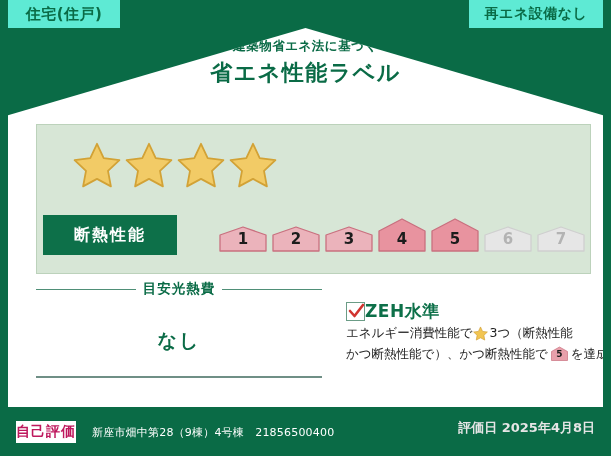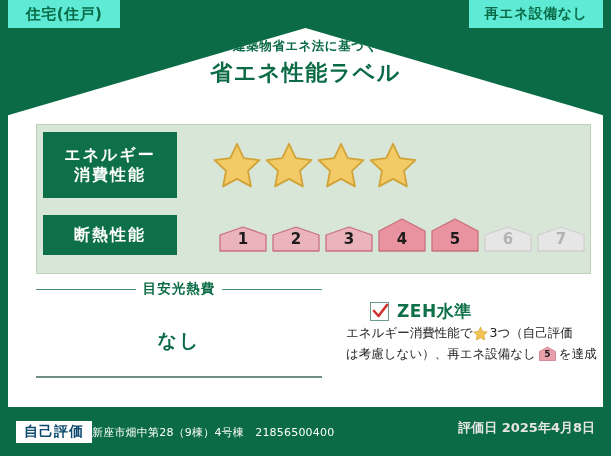--- a/index.html
+++ b/index.html
@@ -90,21 +90,21 @@
   #cost-head .txt{padding:0 7px;white-space:nowrap;}
   #cost-value{
     text-align:center;color:#0a6b46;font-size:19px;font-weight:bold;
     margin-top:30px;letter-spacing:2px;
   }
   #cost-underline{
     margin-top:22px;height:2px;background:#6f8f86;
   }
 
   #zeh-col{position:absolute;left:310px;top:20px;right:0;}
-  #zeh-head{display:flex;align-items:center;gap:8px;margin-left:24px;}
+  #zeh-head{display:flex;align-items:center;gap:0;}
   #zeh-check{
     width:19px;height:19px;border:1.5px solid #6b9c86;background:#fff;
     position:relative;box-sizing:border-box;flex:0 0 auto;
   }
   #zeh-check svg{position:absolute;left:1px;top:0px;}
   #zeh-title{color:#0d7049;font-size:17px;font-weight:bold;letter-spacing:.5px;}
   .zeh-line{
     font-size:12.5px;color:#222;line-height:1.65;
     display:flex;align-items:center;flex-wrap:nowrap;white-space:nowrap;
   }
@@ -112,22 +112,22 @@
   .inline-star{width:15px;height:15px;margin:0 1px;vertical-align:-2px;}
   .inline-house{width:17px;height:15px;margin:0 3px;vertical-align:-2px;}
 
   
   #footer{
     position:absolute;left:0;right:0;bottom:0;height:49px;
     background:#0a6b46;color:#fff;
   }
   #self-eval{
     position:absolute;left:16px;top:14px;
-    background:#fff;color:#0c4a6e;font-weight:bold;font-size:14px;
-    padding:2px 8px;letter-spacing:1px;
+    background:#fff;color:#be185d;font-weight:bold;font-size:14px;
+    padding:2px 0;letter-spacing:1px;
   }
   #prop-text{
     position:absolute;left:92px;top:18px;font-size:11px;color:#fff;
     letter-spacing:.2px;white-space:nowrap;
   }
   #date-text{
     position:absolute;right:16px;top:12px;font-size:13px;font-weight:bold;
     color:#e5e5e5;text-align:right;white-space:nowrap;
   }
   #hash-text{
@@ -150,24 +150,20 @@
   <div id="roof-wrap">
 
     <div id="title-block">
       <div id="subtitle">建築物省エネ法に基づく</div>
       <div id="main-title">省エネ性能ラベル</div>
     </div>
 
     <div id="perf-panel">
 
       <div class="perf-row" id="row-energy">
-        <div class="perf-tag" id="tag-energy">
-          <span>エネルギー</span>
-          <span>消費性能</span>
-        </div>
         <div id="stars">
             <svg class="star" viewBox="0 0 24 24">
               <polygon points="12,1.4 15.35,8.55 23.2,9.55 17.5,14.95 18.95,22.7 12,18.95 5.05,22.7 6.5,14.95 0.8,9.55 8.65,8.55" fill="#f2cb66" stroke="#d2a236" stroke-width="0.9" stroke-linejoin="round"></polygon>
             </svg>
             <svg class="star" viewBox="0 0 24 24">
               <polygon points="12,1.4 15.35,8.55 23.2,9.55 17.5,14.95 18.95,22.7 12,18.95 5.05,22.7 6.5,14.95 0.8,9.55 8.65,8.55" fill="#f2cb66" stroke="#d2a236" stroke-width="0.9" stroke-linejoin="round"></polygon>
             </svg>
             <svg class="star" viewBox="0 0 24 24">
               <polygon points="12,1.4 15.35,8.55 23.2,9.55 17.5,14.95 18.95,22.7 12,18.95 5.05,22.7 6.5,14.95 0.8,9.55 8.65,8.55" fill="#f2cb66" stroke="#d2a236" stroke-width="0.9" stroke-linejoin="round"></polygon>
             </svg>
@@ -249,24 +245,24 @@
             </svg>
           </span>
           <span id="zeh-title">ZEH水準</span>
         </div>
         <div id="zeh-lines">
           <div class="zeh-line">
             <span>エネルギー消費性能で</span>
             <svg class="inline-star" viewBox="0 0 24 24" aria-hidden="true">
               <polygon points="12,1.5 15.3,8.6 23,9.6 17.4,14.9 18.8,22.5 12,18.9 5.2,22.5 6.6,14.9 1,9.6 8.7,8.6" fill="#f2c552" stroke="#cf9c2e" stroke-width="1"></polygon>
             </svg>
-            <span>3つ（自己評価</span>
+            <span>3つ（断熱性能</span>
           </div>
           <div class="zeh-line">
-            <span>は考慮しない）、再エネ設備なし</span>
+            <span>かつ断熱性能で）、かつ断熱性能で</span>
             <span class="inline-house" style="position:relative;display:inline-block;">
               <svg width="17" height="15" viewBox="0 0 34 30" aria-hidden="true">
                 <path d="M1,29 L1,11 L17,2 L33,11 L33,29 Z" fill="#e8a0ab" stroke="#c9707f" stroke-width="1.4"></path>
               </svg>
               <span style="position:absolute;left:0;top:1px;width:100%;text-align:center;font-size:9px;font-weight:bold;color:#1c1c1c;">5</span>
             </span>
             <span>を達成</span>
           </div>
         </div>
       </div>

